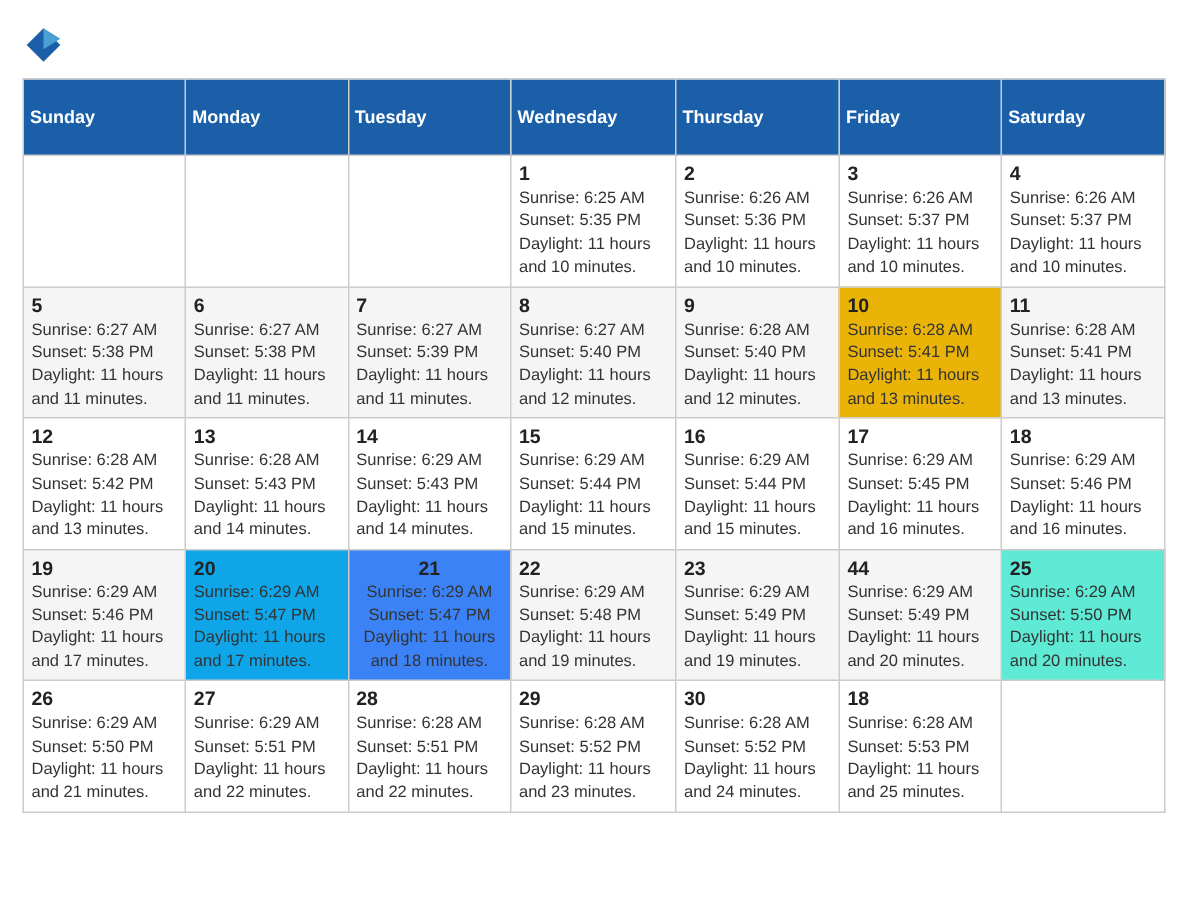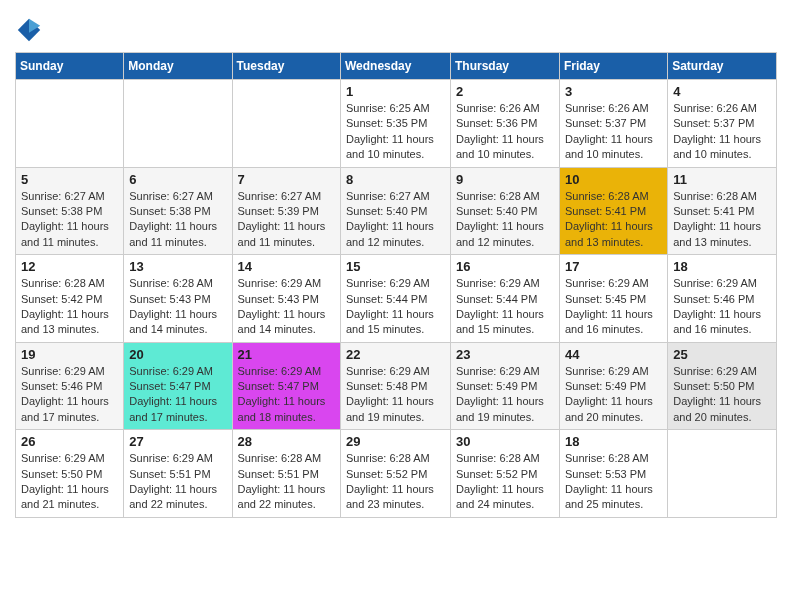--- a/index.html
+++ b/index.html
@@ -57,21 +57,21 @@
     .calendar {
       width: 100%;
       border-collapse: collapse;
       border: 1px solid #ccc;
     }
     .calendar th {
       background: #1a5fa8;
       color: #fff;
       font-size: 12px;
       font-weight: bold;
-      padding: 6px 4px;
+      padding: 18px 4px;
       text-align: left;
       border: 1px solid #ccc;
     }
     .calendar td {
       vertical-align: top;
       border: 1px solid #ccc;
       padding: 4px 5px;
       width: 113px;
       min-height: 80px;
       background: #fff;
@@ -207,41 +207,41 @@
         <td>
           <span class="day-num">18</span>
           <div class="day-info">Sunrise: 6:29 AM<br>Sunset: 5:46 PM<br>Daylight: 11 hours and 16 minutes.</div>
         </td>
       </tr>
       <tr>
         <td style="background: rgb(245, 245, 245);">
           <span class="day-num">19</span>
           <div class="day-info">Sunrise: 6:29 AM<br>Sunset: 5:46 PM<br>Daylight: 11 hours and 17 minutes.</div>
         </td>
-        <td style="background: #5eead4;">
+        <td style="background: #0ea5e9;">
           <span class="day-num">20</span>
           <div class="day-info">Sunrise: 6:29 AM<br>Sunset: 5:47 PM<br>Daylight: 11 hours and 17 minutes.</div>
         </td>
-        <td style="background: #d946ef;">
+        <td style="background: #3b82f6; text-align: center;">
           <span class="day-num">21</span>
           <div class="day-info">Sunrise: 6:29 AM<br>Sunset: 5:47 PM<br>Daylight: 11 hours and 18 minutes.</div>
         </td>
         <td style="background: rgb(245, 245, 245);">
           <span class="day-num">22</span>
           <div class="day-info">Sunrise: 6:29 AM<br>Sunset: 5:48 PM<br>Daylight: 11 hours and 19 minutes.</div>
         </td>
         <td style="background: rgb(245, 245, 245); margin-top: 42px;">
           <span class="day-num">23</span>
           <div class="day-info">Sunrise: 6:29 AM<br>Sunset: 5:49 PM<br>Daylight: 11 hours and 19 minutes.</div>
         </td>
         <td style="background: rgb(245, 245, 245);">
           <span class="day-num">44</span>
           <div class="day-info">Sunrise: 6:29 AM<br>Sunset: 5:49 PM<br>Daylight: 11 hours and 20 minutes.</div>
         </td>
-        <td style="background: #e5e5e5;">
+        <td style="background: #5eead4;">
           <span class="day-num">25</span>
           <div class="day-info">Sunrise: 6:29 AM<br>Sunset: 5:50 PM<br>Daylight: 11 hours and 20 minutes.</div>
         </td>
       </tr>
       <tr>
         <td>
           <span class="day-num">26</span>
           <div class="day-info">Sunrise: 6:29 AM<br>Sunset: 5:50 PM<br>Daylight: 11 hours and 21 minutes.</div>
         </td>
         <td>

